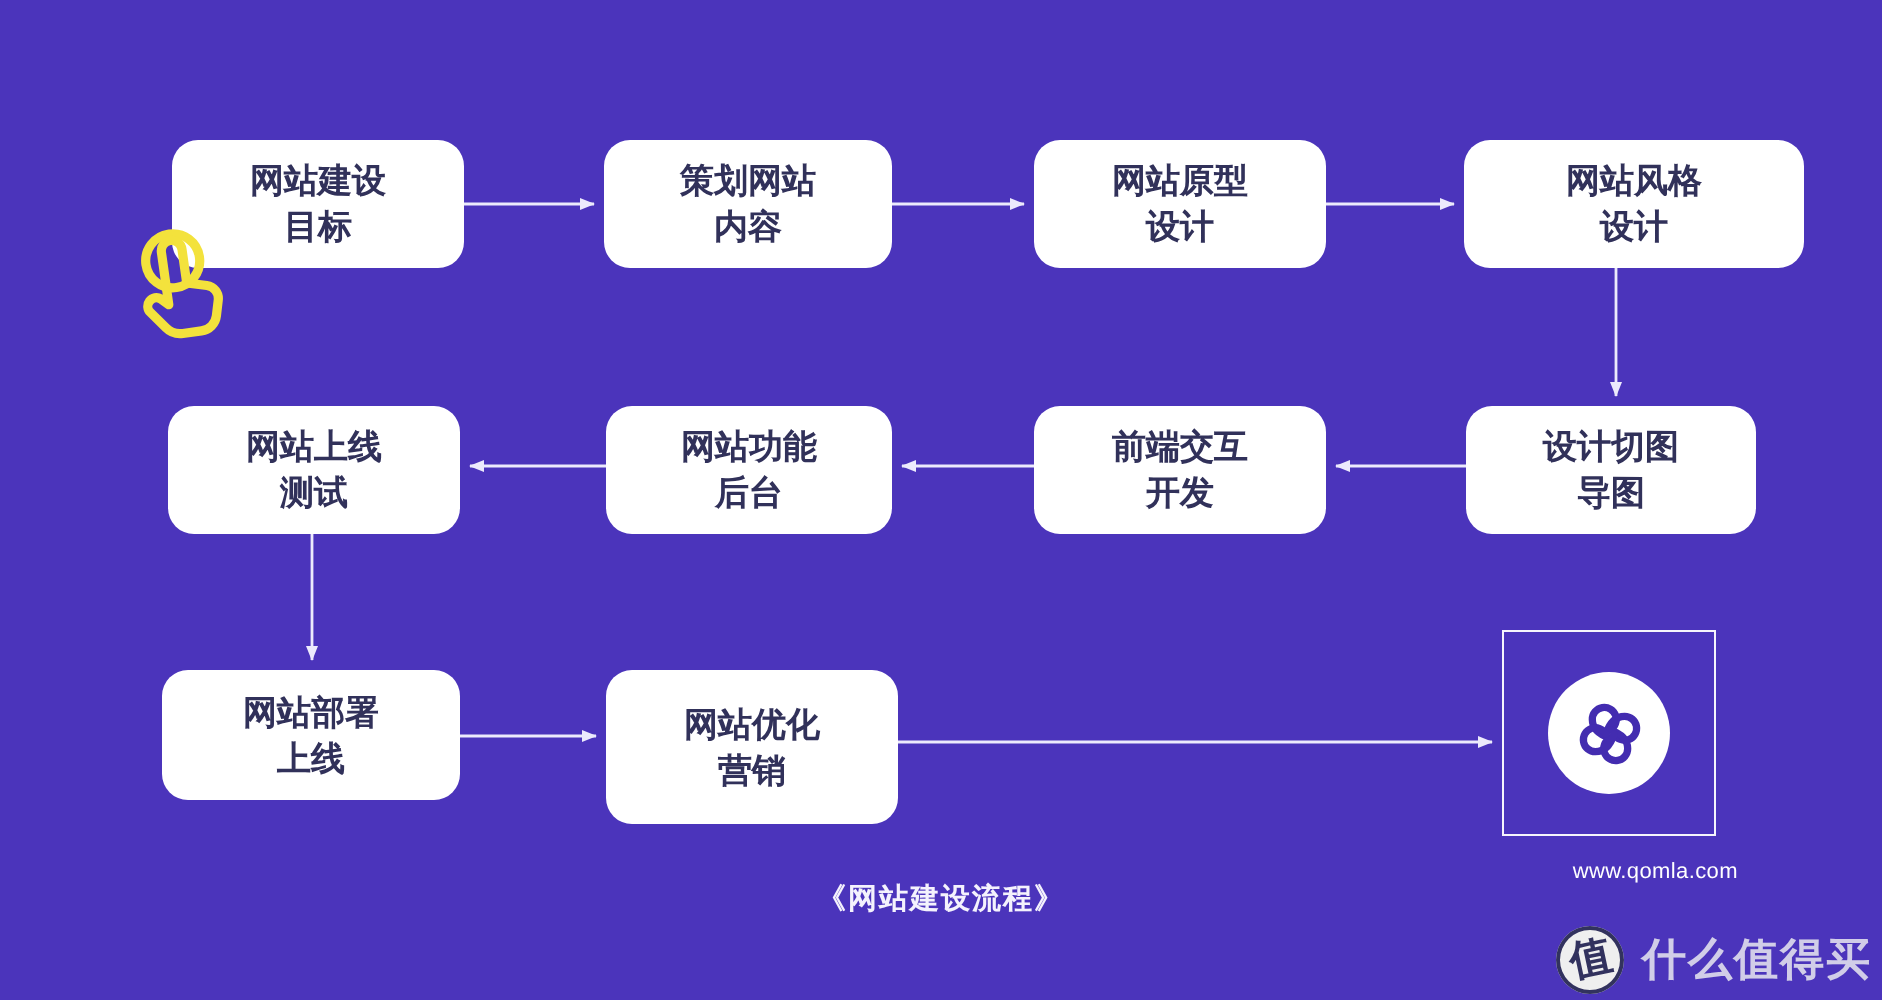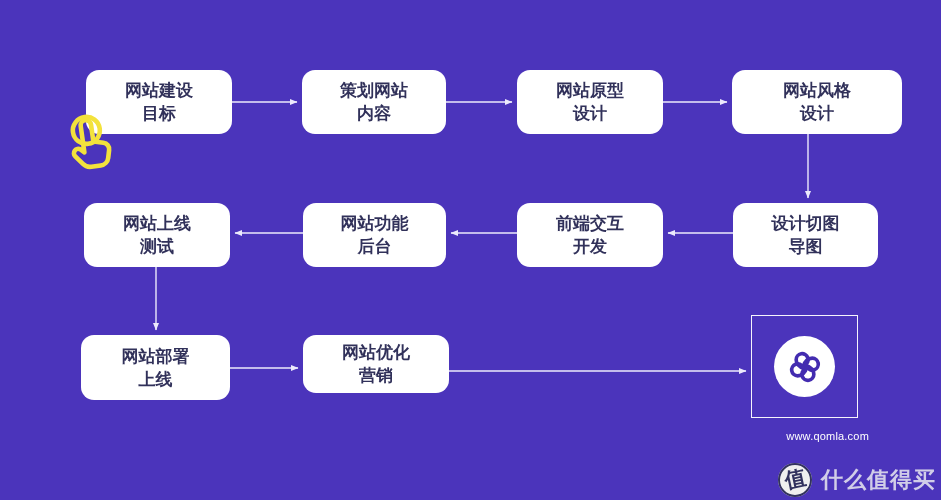--- a/index.html
+++ b/index.html
@@ -110,21 +110,21 @@
   </div>
   <div class="node" style="left:733px;top:203px;width:145px;height:64px">
     <span>设计切图</span>
     <span>导图</span>
   </div>
 
   <div class="node" style="left:81px;top:335px;width:149px;height:65px">
     <span>网站部署</span>
     <span>上线</span>
   </div>
-  <div class="node" style="left:303px;top:335px;width:146px;height:58px">
+  <div class="node" style="left:303px;top:335px;width:146px;height:77px">
     <span>网站优化</span>
     <span>营销</span>
   </div>
 
   <div class="logo-frame">
     <div class="logo-circle">
       <svg width="52" height="52" viewBox="0 0 100 100">
         <g fill="none" stroke="#432cb0" stroke-width="7" stroke-linecap="round">
           <path id="petal" d="M50 54 C41 51 33 46 33 36 a 11.5 11.5 0 1 1 17 10"></path>
           <use href="#petal" transform="rotate(90 50 50)"></use>
@@ -136,20 +136,21 @@
   </div>
   <div class="logo-url">www.qomla.com</div>
 
   <svg class="tap-cursor" width="56" height="64" viewBox="0 0 56 64">
     <g fill="none" stroke="#f3e23c" stroke-width="4.6" stroke-linecap="round" stroke-linejoin="round" transform="rotate(-8 28 32)">
       <circle cx="26" cy="20" r="13.5"></circle>
       <path d="M21 34 V15 a5.2 5.2 0 0 1 10.4 0 v17 l9.8 2.6 a6.6 6.6 0 0 1 4.6 8.1 l-2 7.6 a8.6 8.6 0 0 1 -8.4 6.4 h-9.4 a10 10 0 0 1 -8 -4 l-6.6 -8.6 a4.3 4.3 0 0 1 6.1 -6 l3.5 3.4 z"></path>
     </g>
   </svg>
 
+  <div class="caption">《网站建设流程》</div>
 
   <div class="watermark">
     <div class="wm-badge">
       <span>值</span>
     </div>
     <div class="wm-text">什么值得买</div>
   </div>
 
 </div>
 

